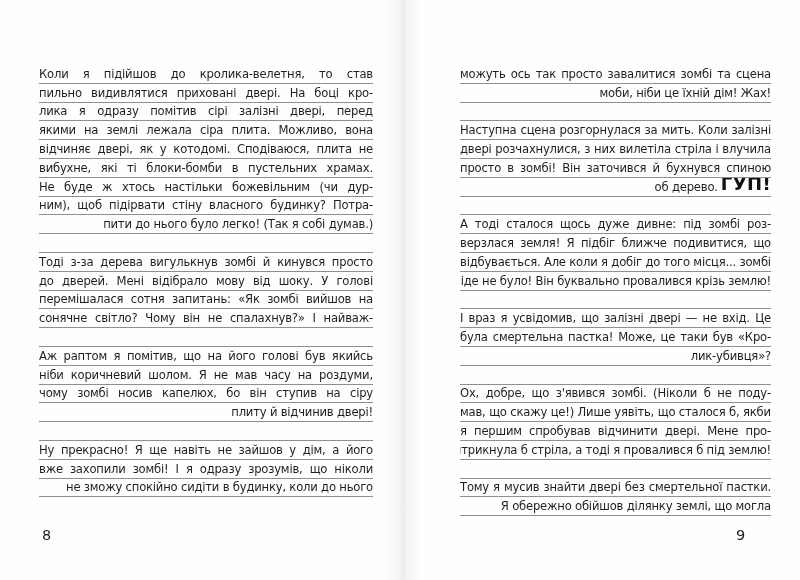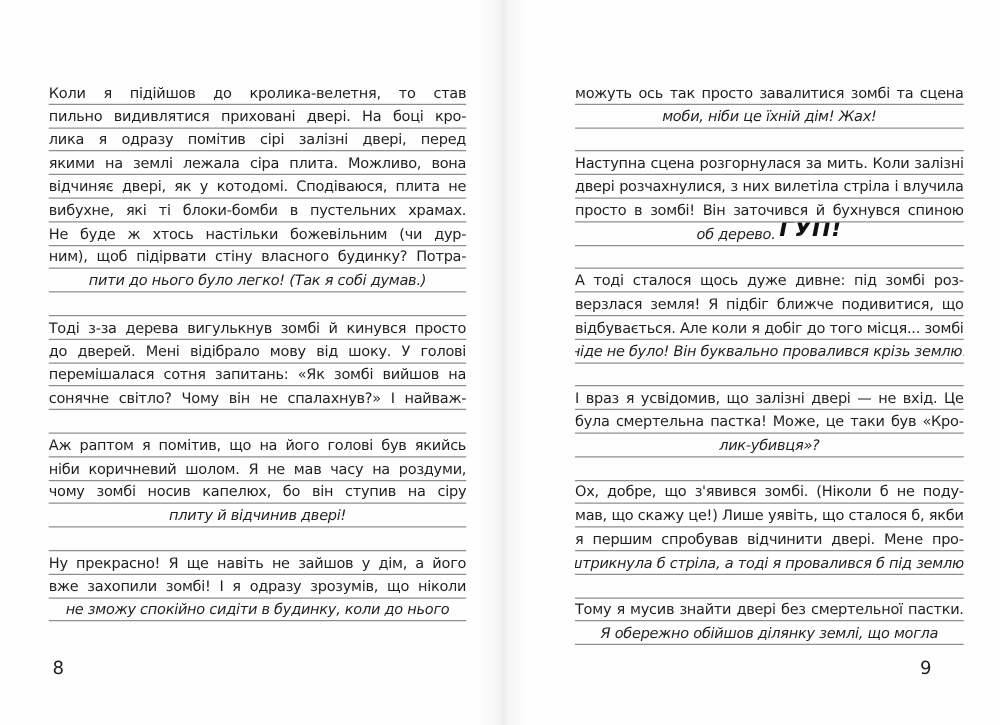--- a/index.html
+++ b/index.html
@@ -35,21 +35,21 @@
     overflow:hidden;
     display:flex;
     align-items:flex-end;
     padding-bottom:2px;
     font-size:11.6px;
     letter-spacing:-0.2px;
     color:var(--ink-color, #1f1f1f);
     white-space:nowrap;
   }
   .line.just { justify-content:space-between; }
-  .line.pl   { justify-content:center;font-style:italic; }
+  .line.pl   { justify-content:flex-end; }
   .line span { display:inline-block; }
   .line .shout {
     font-weight:bold;
     font-size:18px;
     letter-spacing:0.4px;
     color:#111;
     margin-left:3px;
   }
   .pagenum {
     position:absolute;

